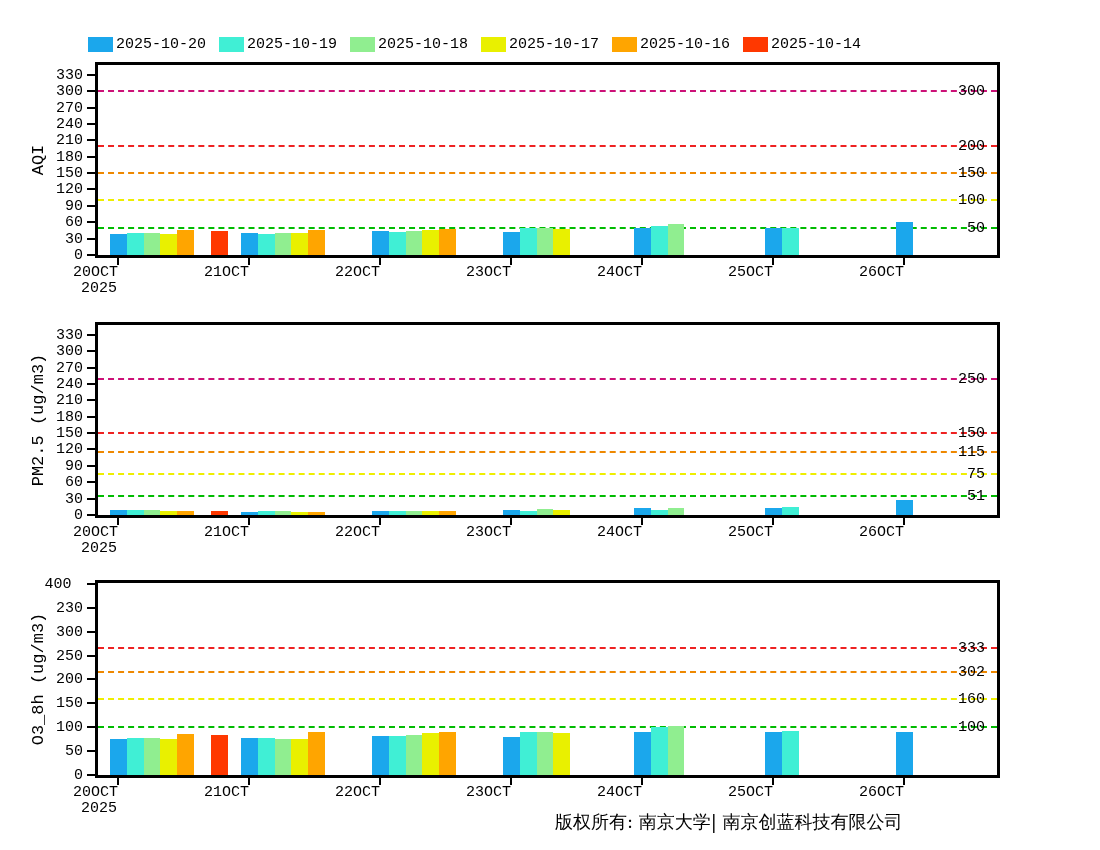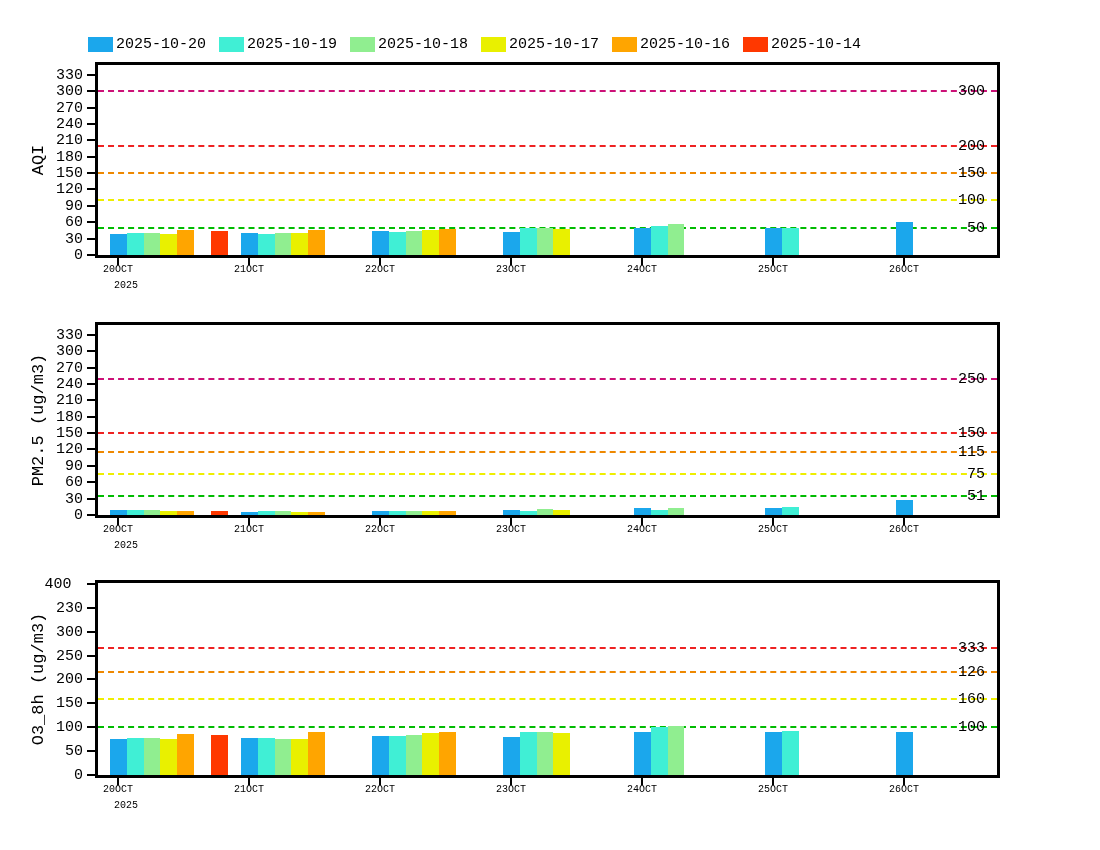--- a/index.html
+++ b/index.html
@@ -12,21 +12,21 @@
   #legend{position:absolute;left:88px;top:34px;height:18px;white-space:nowrap;}
   .legend-item{display:inline-block;margin-right:13px;vertical-align:middle;}
   .swatch{display:inline-block;width:25px;height:15px;vertical-align:middle;margin-right:3px;}
   .legend-label{display:inline-block;vertical-align:middle;font-family:"Liberation Mono","DejaVu Sans Mono",monospace;
         font-size:15px;color:#000;}
   .plot{position:absolute;border:3px solid #000;background:#fff;}
   .ylab{position:absolute;transform:translate(-50%,-50%) rotate(-90deg);white-space:nowrap;
         font-family:"Liberation Mono","DejaVu Sans Mono",monospace;font-size:17px;color:#000;}
   .ytick-label{position:absolute;width:50px;text-align:right;font-size:15px;transform:translateY(-50%);}
   .tickmark{position:absolute;background:#000;}
-  .xtick-label{position:absolute;width:90px;text-align:center;font-size:10px;}
+  .xtick-label{position:absolute;width:90px;text-align:left;font-size:15px;}
   .gline{position:absolute;height:0;border-top:2px dashed #000;}
   .gline-label{position:absolute;width:100px;text-align:right;font-size:15px;transform:translateY(-50%);z-index:3;}
   .bar{position:absolute;z-index:2;}
   #footer{position:absolute;left:555px;top:810px;font-size:18px;color:#000;
           font-family:"DejaVu Serif","Liberation Serif",serif;white-space:nowrap;}
 </style>
 </head>
 <body>
 
 <div id="page">
@@ -236,32 +236,33 @@
         <div class="bar" style="left: 160.4px; top: 739.179px; width: 16.8px; height: 35.8209px; background: rgb(233, 240, 0);"></div>
         <div class="bar" style="left: 291.4px; top: 739.179px; width: 16.8px; height: 35.8209px; background: rgb(233, 240, 0);"></div>
         <div class="bar" style="left: 422.4px; top: 733.448px; width: 16.8px; height: 41.5522px; background: rgb(233, 240, 0);"></div>
         <div class="bar" style="left: 553.4px; top: 732.97px; width: 16.8px; height: 42.0299px; background: rgb(233, 240, 0);"></div>
         <div class="bar" style="left: 177.2px; top: 734.403px; width: 16.8px; height: 40.597px; background: rgb(255, 165, 0);"></div>
         <div class="bar" style="left: 308.2px; top: 732.015px; width: 16.8px; height: 42.9851px; background: rgb(255, 165, 0);"></div>
         <div class="bar" style="left: 439.2px; top: 732.493px; width: 16.8px; height: 42.5075px; background: rgb(255, 165, 0);"></div>
         <div class="bar" style="left: 210.8px; top: 735.358px; width: 16.8px; height: 39.6418px; background: rgb(255, 56, 0);"></div>
         <div class="gline-label mono" style="left: 885px; top: 727.239px;">100</div>
         <div class="gline-label mono" style="left: 885px; top: 698.582px;">160</div>
-        <div class="gline-label mono" style="left: 885px; top: 672.313px;">126</div>
+        <div class="gline-label mono" style="left: 885px; top: 672.313px;">302</div>
         <div class="gline-label mono" style="left: 885px; top: 648.433px;">333</div>
         <div class="tickmark" style="left: 117px; top: 778px; width: 2px; height: 7px;"></div>
         <div class="xtick-label mono" style="left: 73px; top: 784px;">20OCT</div>
         <div class="xtick-label mono" style="left: 81px; top: 800px;">2025</div>
         <div class="tickmark" style="left: 248px; top: 778px; width: 2px; height: 7px;"></div>
         <div class="xtick-label mono" style="left: 204px; top: 784px;">21OCT</div>
         <div class="tickmark" style="left: 379px; top: 778px; width: 2px; height: 7px;"></div>
         <div class="xtick-label mono" style="left: 335px; top: 784px;">22OCT</div>
         <div class="tickmark" style="left: 510px; top: 778px; width: 2px; height: 7px;"></div>
         <div class="xtick-label mono" style="left: 466px; top: 784px;">23OCT</div>
         <div class="tickmark" style="left: 641px; top: 778px; width: 2px; height: 7px;"></div>
         <div class="xtick-label mono" style="left: 597px; top: 784px;">24OCT</div>
         <div class="tickmark" style="left: 772px; top: 778px; width: 2px; height: 7px;"></div>
         <div class="xtick-label mono" style="left: 728px; top: 784px;">25OCT</div>
         <div class="tickmark" style="left: 903px; top: 778px; width: 2px; height: 7px;"></div>
         <div class="xtick-label mono" style="left: 859px; top: 784px;">26OCT</div>
       </div>
     </div>
+  <div id="footer">版权所有: 南京大学| 南京创蓝科技有限公司</div>
 </div>
 
 </body></html>

